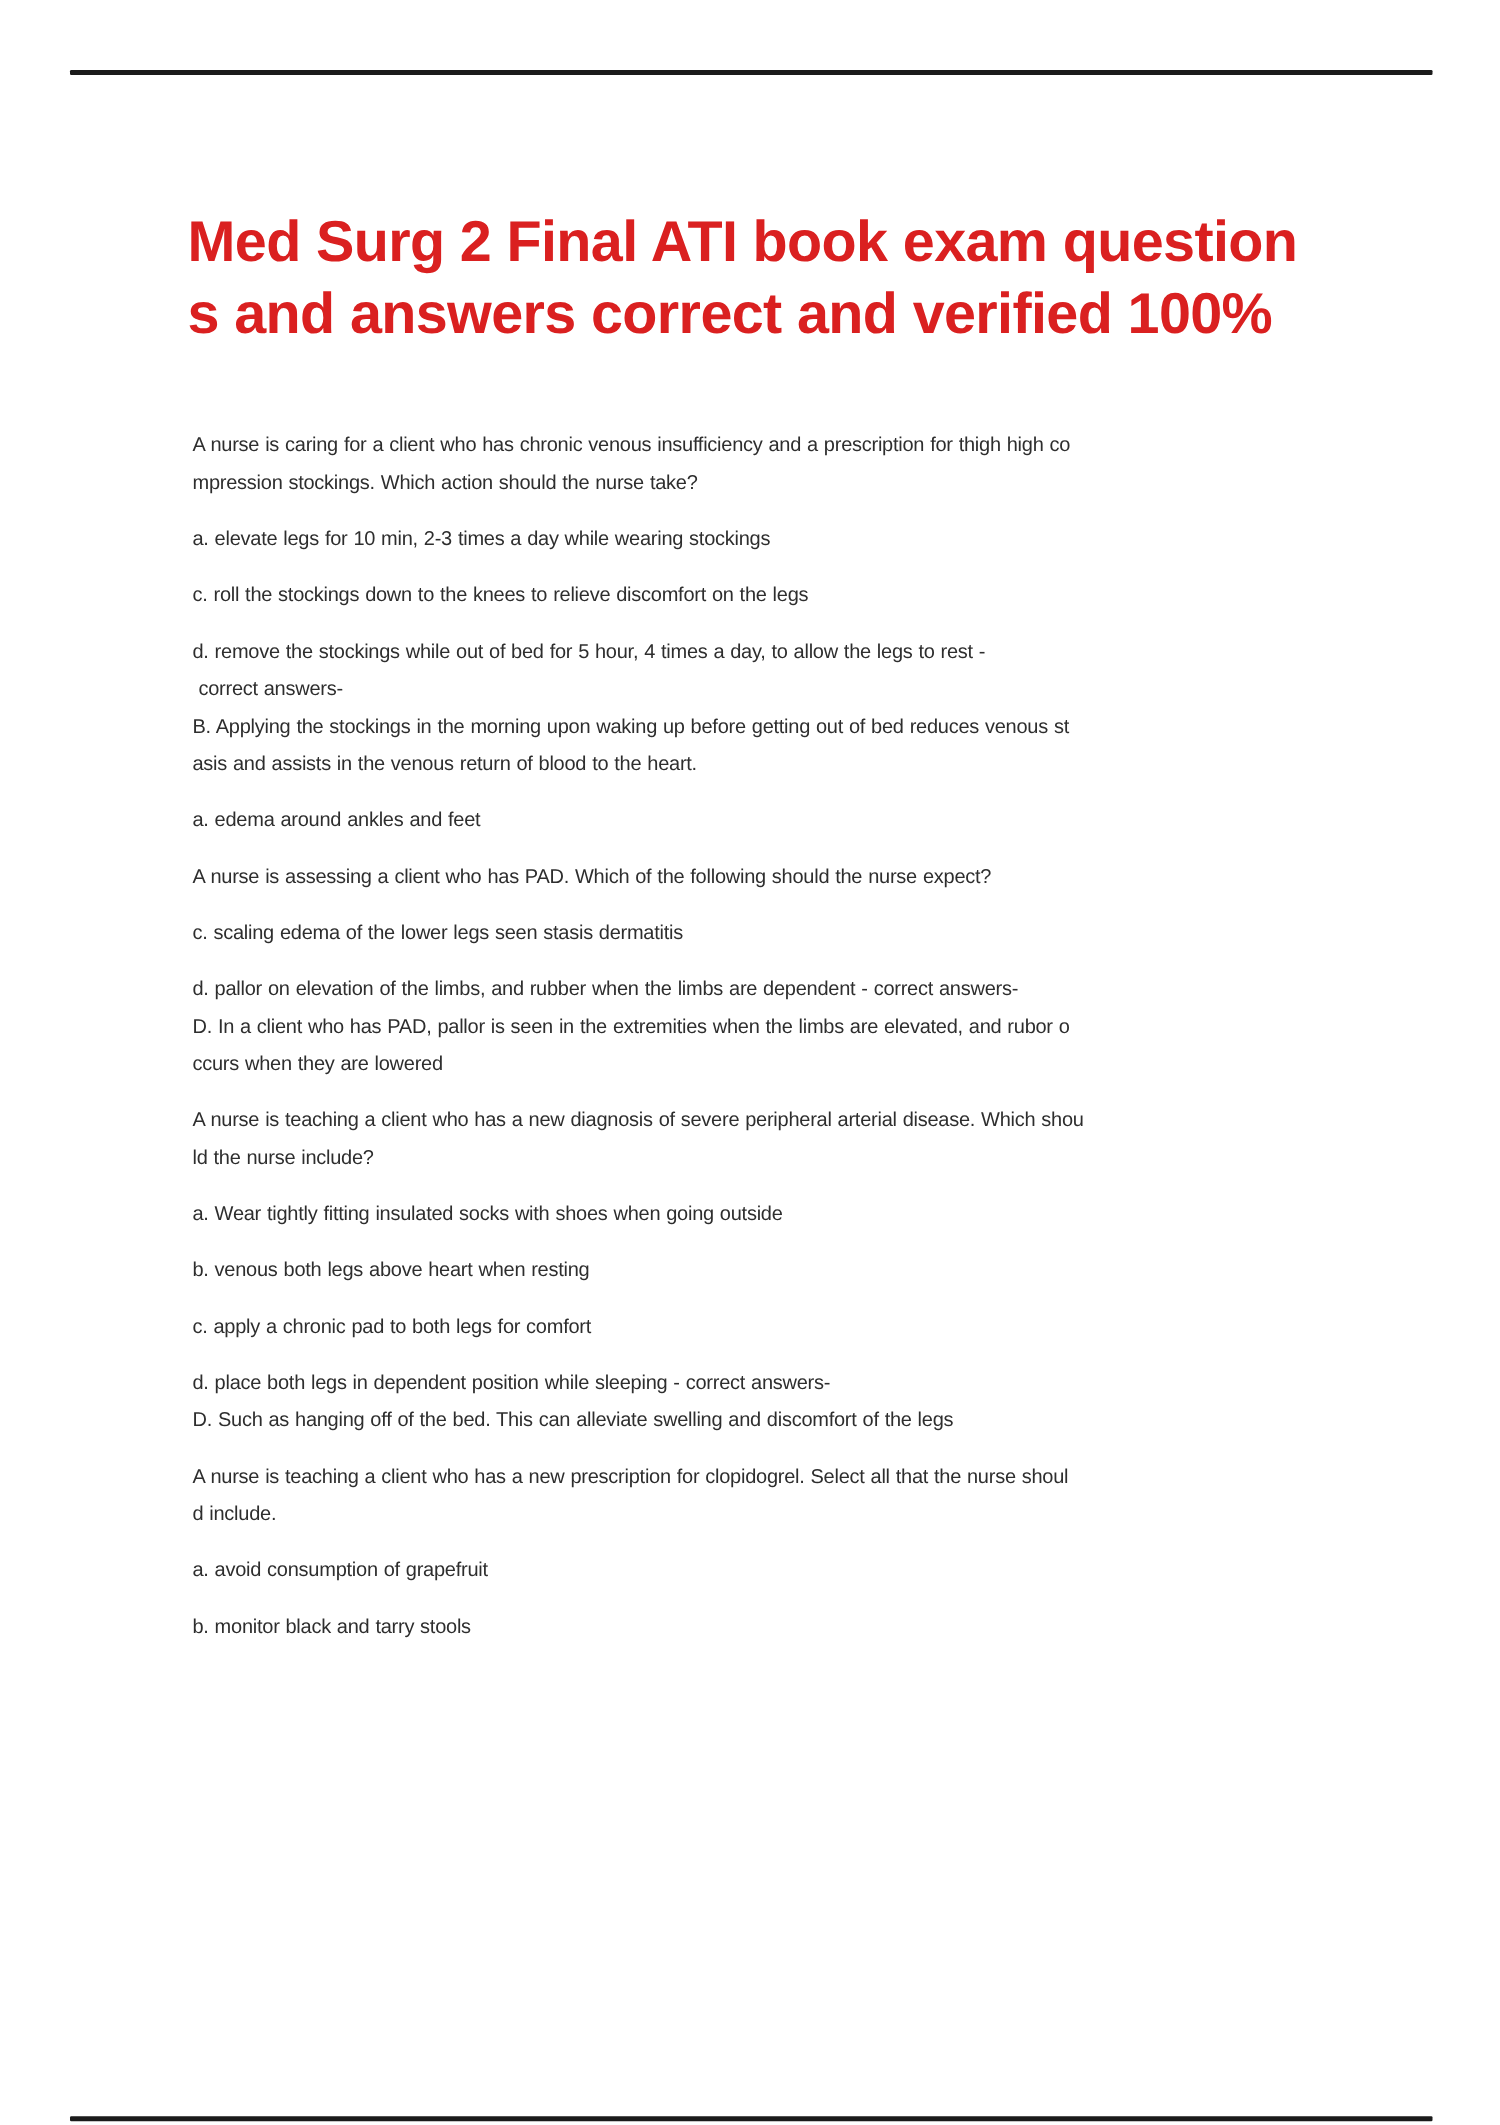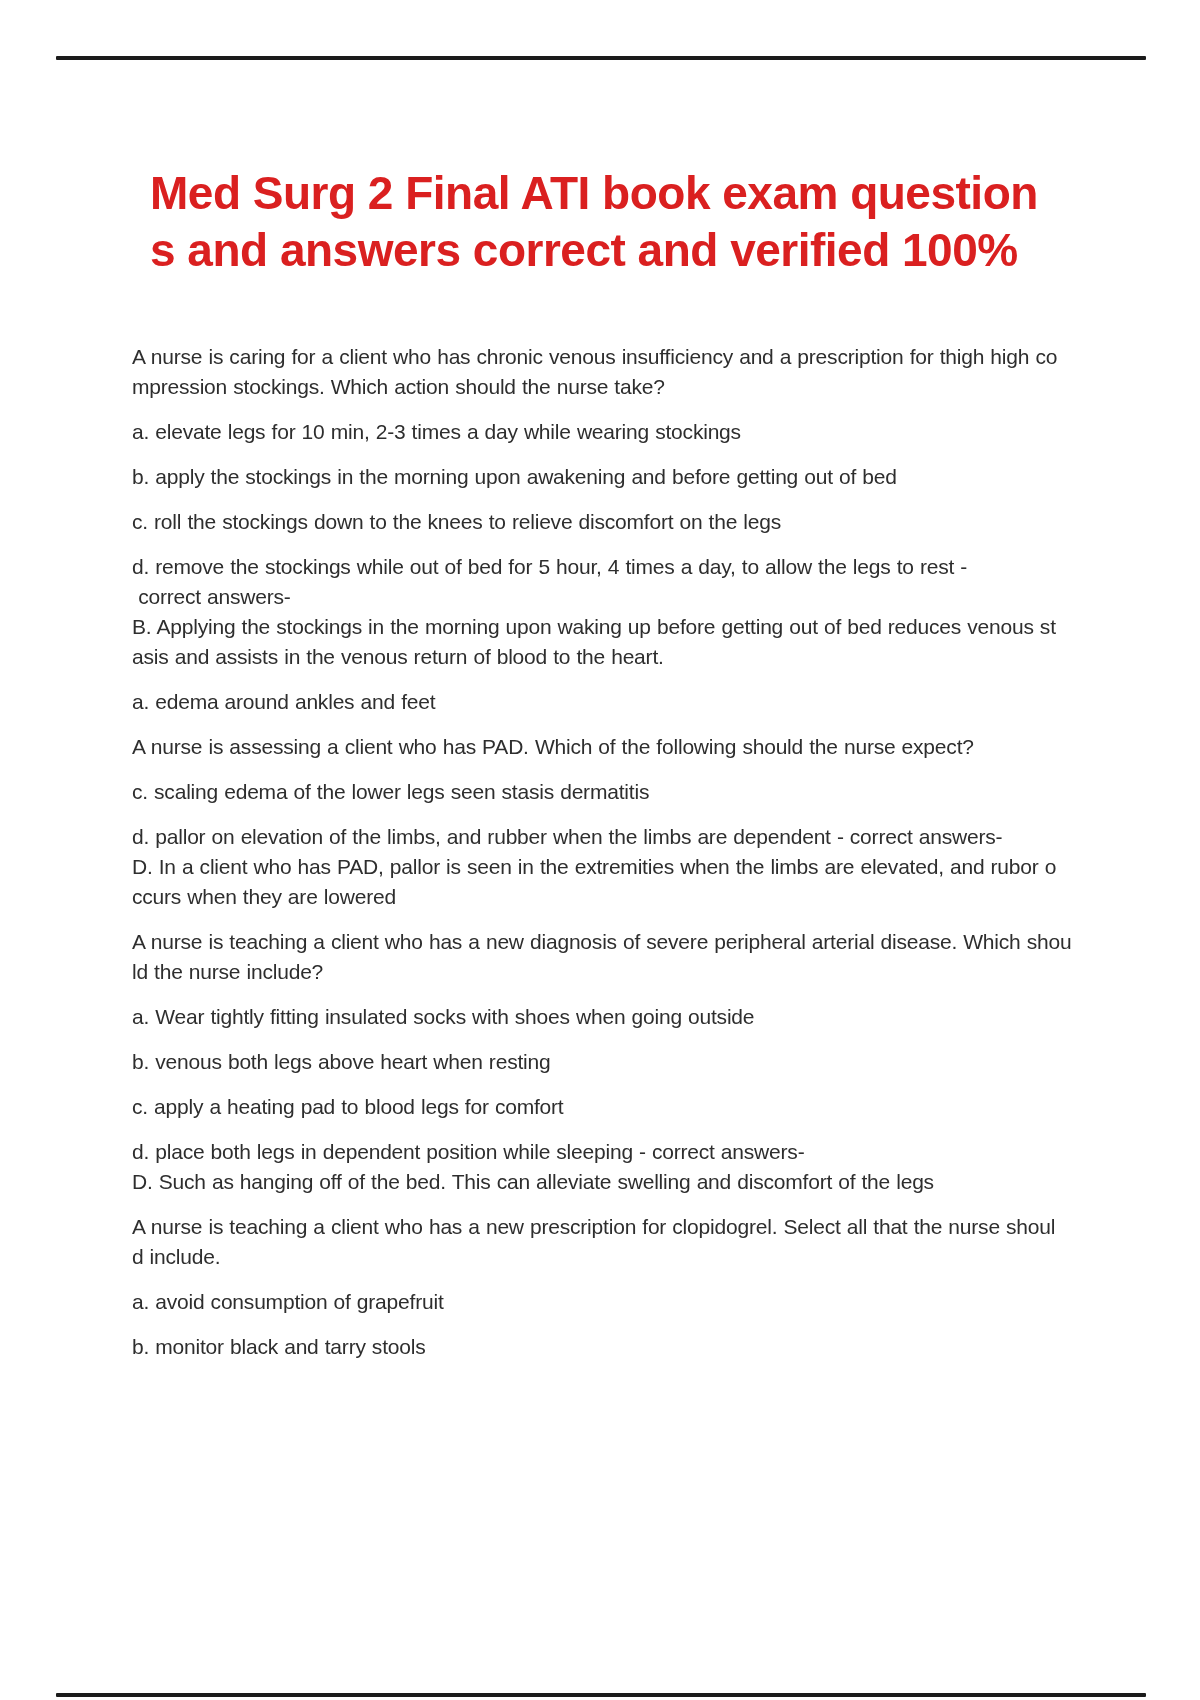--- a/index.html
+++ b/index.html
@@ -26,24 +26,24 @@
     top: 134px;
     width: 990px;
     font-size: 46px;
     line-height: 57px;
     font-weight: 700;
     letter-spacing: -0.5px;
     white-space: pre-line;
   }
   .content {
     position: absolute;
-    left: 132px;
+    left: 154px;
     top: 342px;
     width: 960px;
-    font-size: 21px;
+    font-size: 16px;
     line-height: 30px;
     letter-spacing: -0.2px;
     word-spacing: 0.5px;
   }
   .para {
     margin: 0 0 15px 0;
     white-space: pre;
   }
 </style>
 </head>
@@ -51,37 +51,36 @@
 
 <div class="rule rule-top" style="background: rgb(27, 27, 27);"></div>
 
 <h1 class="doc-title" style="color: rgb(218, 32, 32);">Med Surg 2 Final ATI book exam question
 s and answers correct and verified 100%</h1>
 
 <div class="content" style="color: rgb(46, 46, 46);">
     <p class="para">A nurse is caring for a client who has chronic venous insufficiency and a prescription for thigh high co
 mpression stockings. Which action should the nurse take?</p>
     <p class="para">a. elevate legs for 10 min, 2-3 times a day while wearing stockings</p>
-    <p class="para">b. apply the stockings in the morning upon awakening and before getting out of bed</p>
     <p class="para">c. roll the stockings down to the knees to relieve discomfort on the legs</p>
     <p class="para">d. remove the stockings while out of bed for 5 hour, 4 times a day, to allow the legs to rest -
  correct answers-
 B. Applying the stockings in the morning upon waking up before getting out of bed reduces venous st
 asis and assists in the venous return of blood to the heart.</p>
     <p class="para">a. edema around ankles and feet</p>
     <p class="para">A nurse is assessing a client who has PAD. Which of the following should the nurse expect?</p>
     <p class="para">c. scaling edema of the lower legs seen stasis dermatitis</p>
     <p class="para">d. pallor on elevation of the limbs, and rubber when the limbs are dependent - correct answers-
 D. In a client who has PAD, pallor is seen in the extremities when the limbs are elevated, and rubor o
 ccurs when they are lowered</p>
     <p class="para">A nurse is teaching a client who has a new diagnosis of severe peripheral arterial disease. Which shou
 ld the nurse include?</p>
     <p class="para">a. Wear tightly fitting insulated socks with shoes when going outside</p>
     <p class="para">b. venous both legs above heart when resting</p>
-    <p class="para">c. apply a heating pad to blood legs for comfort</p>
+    <p class="para">c. apply a chronic pad to both legs for comfort</p>
     <p class="para">d. place both legs in dependent position while sleeping - correct answers-
 D. Such as hanging off of the bed. This can alleviate swelling and discomfort of the legs</p>
     <p class="para">A nurse is teaching a client who has a new prescription for clopidogrel. Select all that the nurse shoul
 d include.</p>
     <p class="para">a. avoid consumption of grapefruit</p>
     <p class="para">b. monitor black and tarry stools</p>
   </div>
 
 <div class="rule rule-bottom" style="background: rgb(27, 27, 27);"></div>
 

